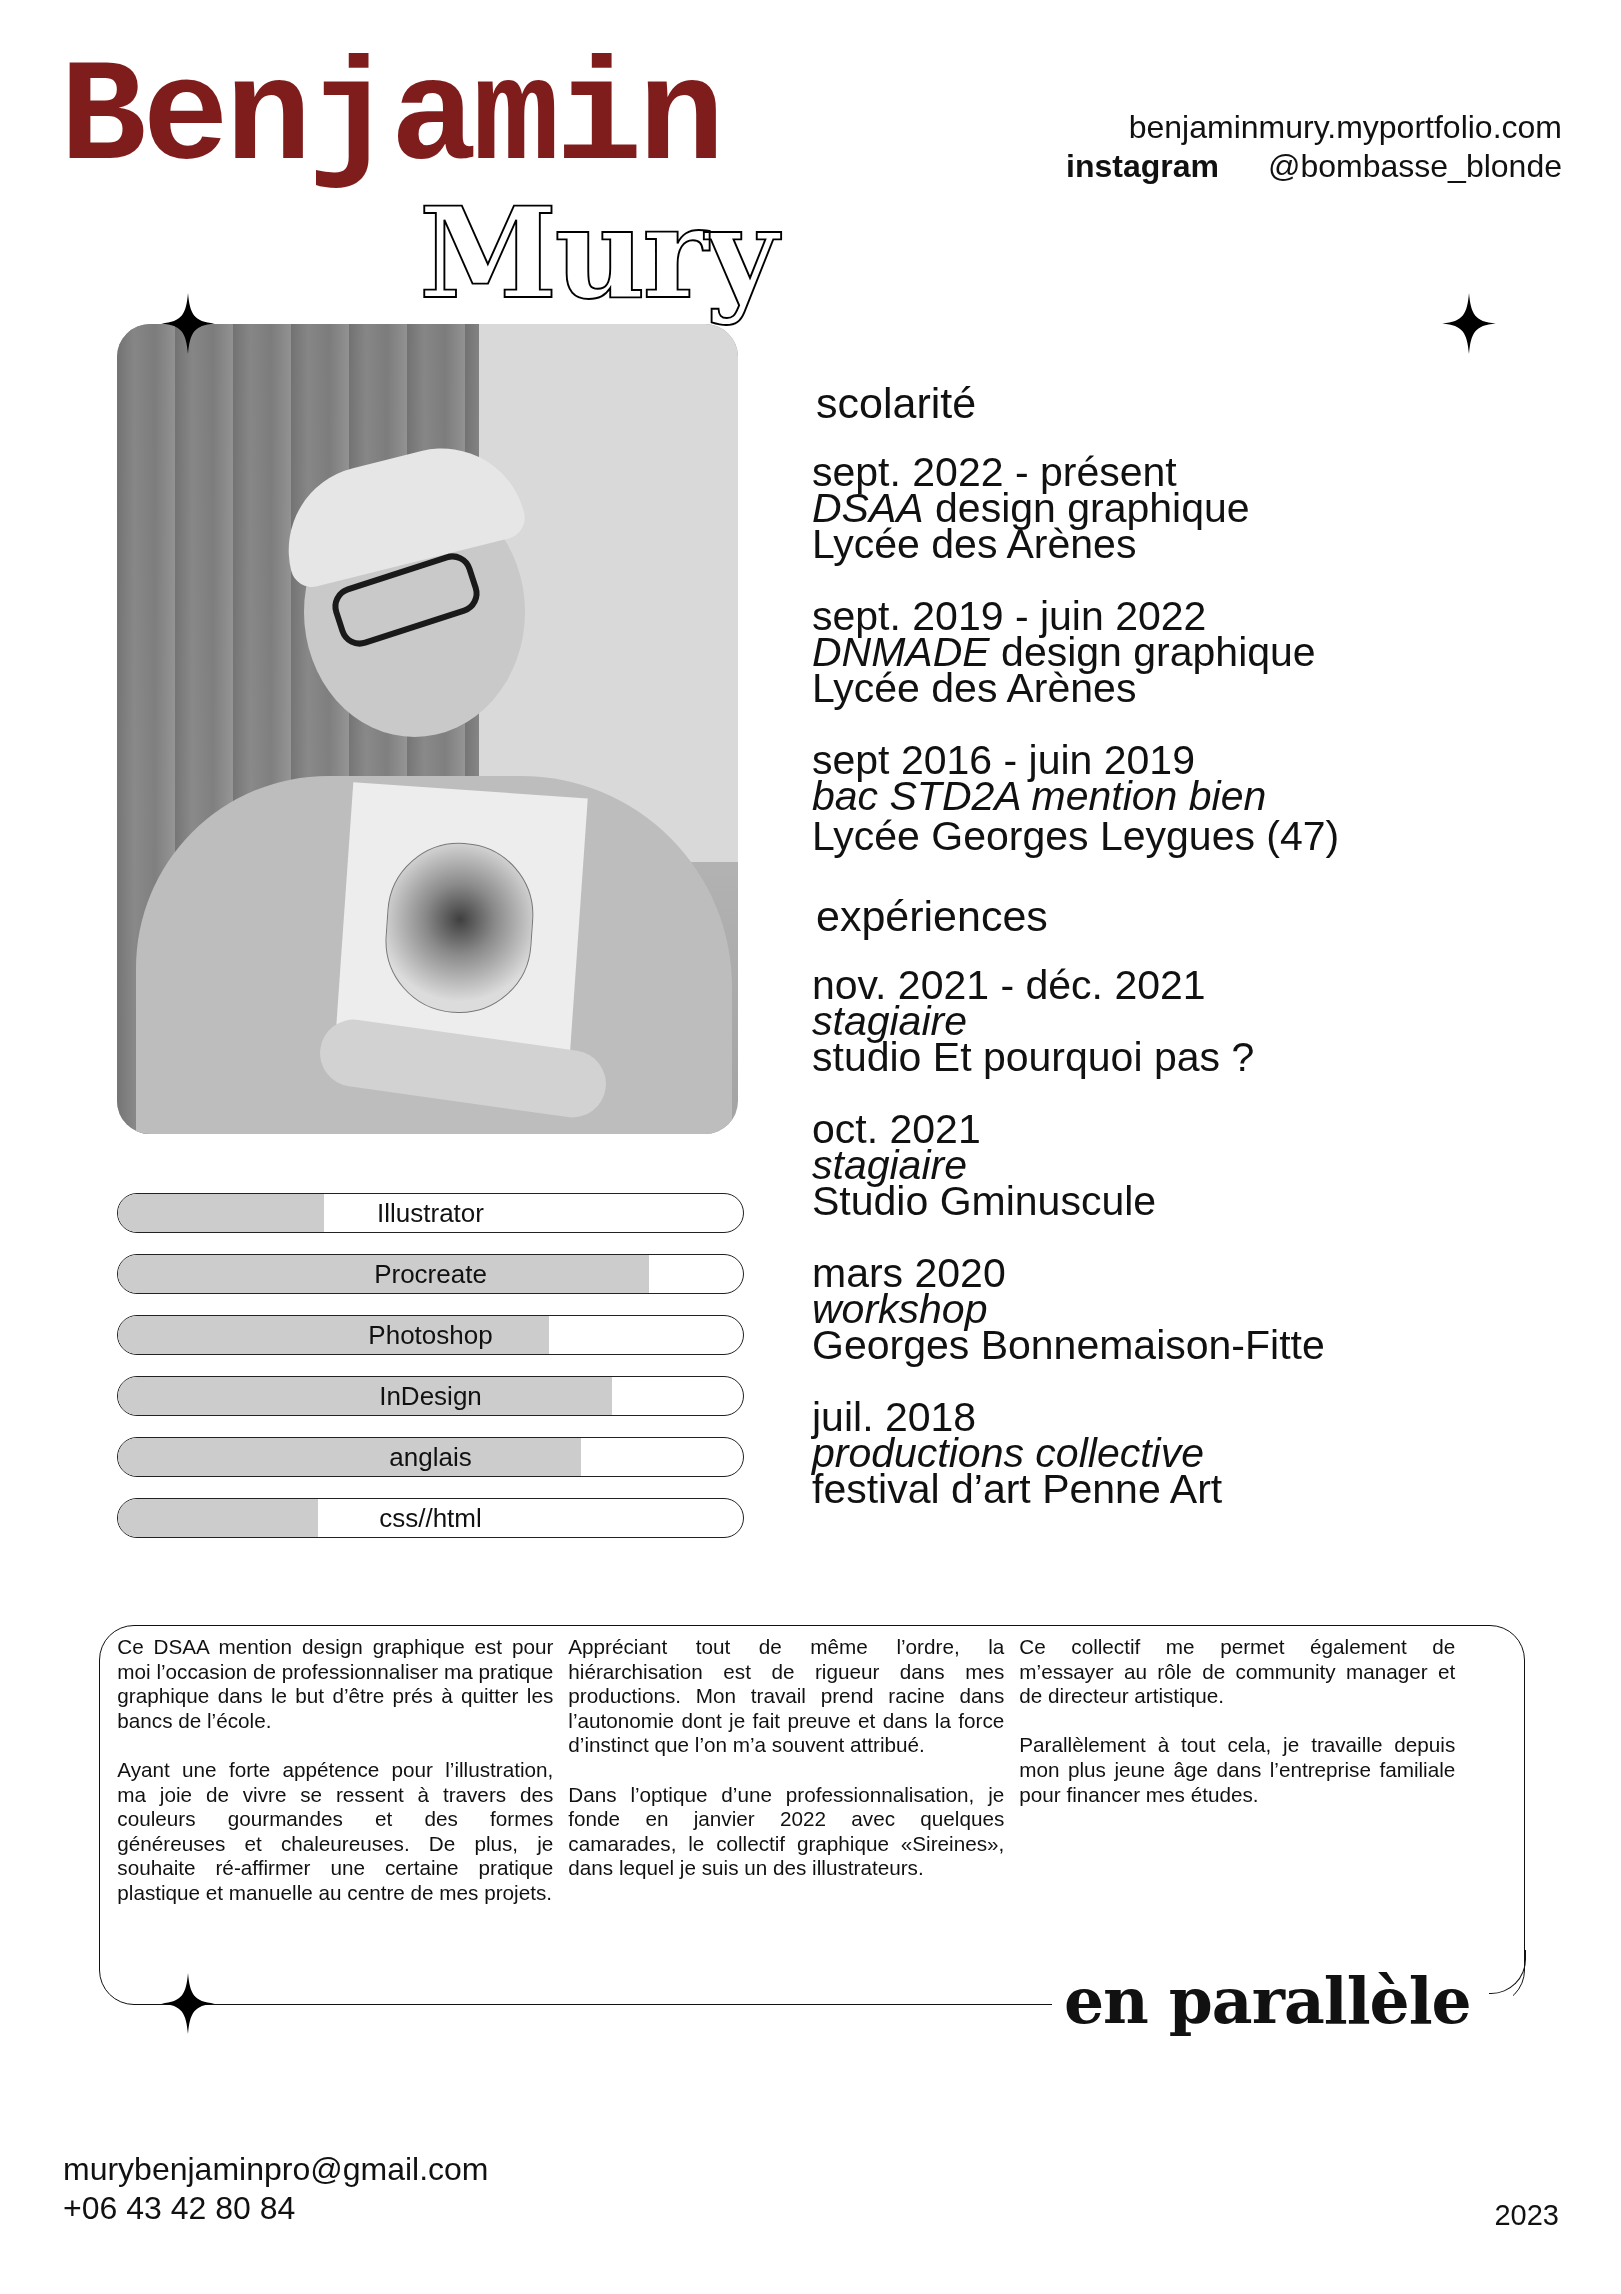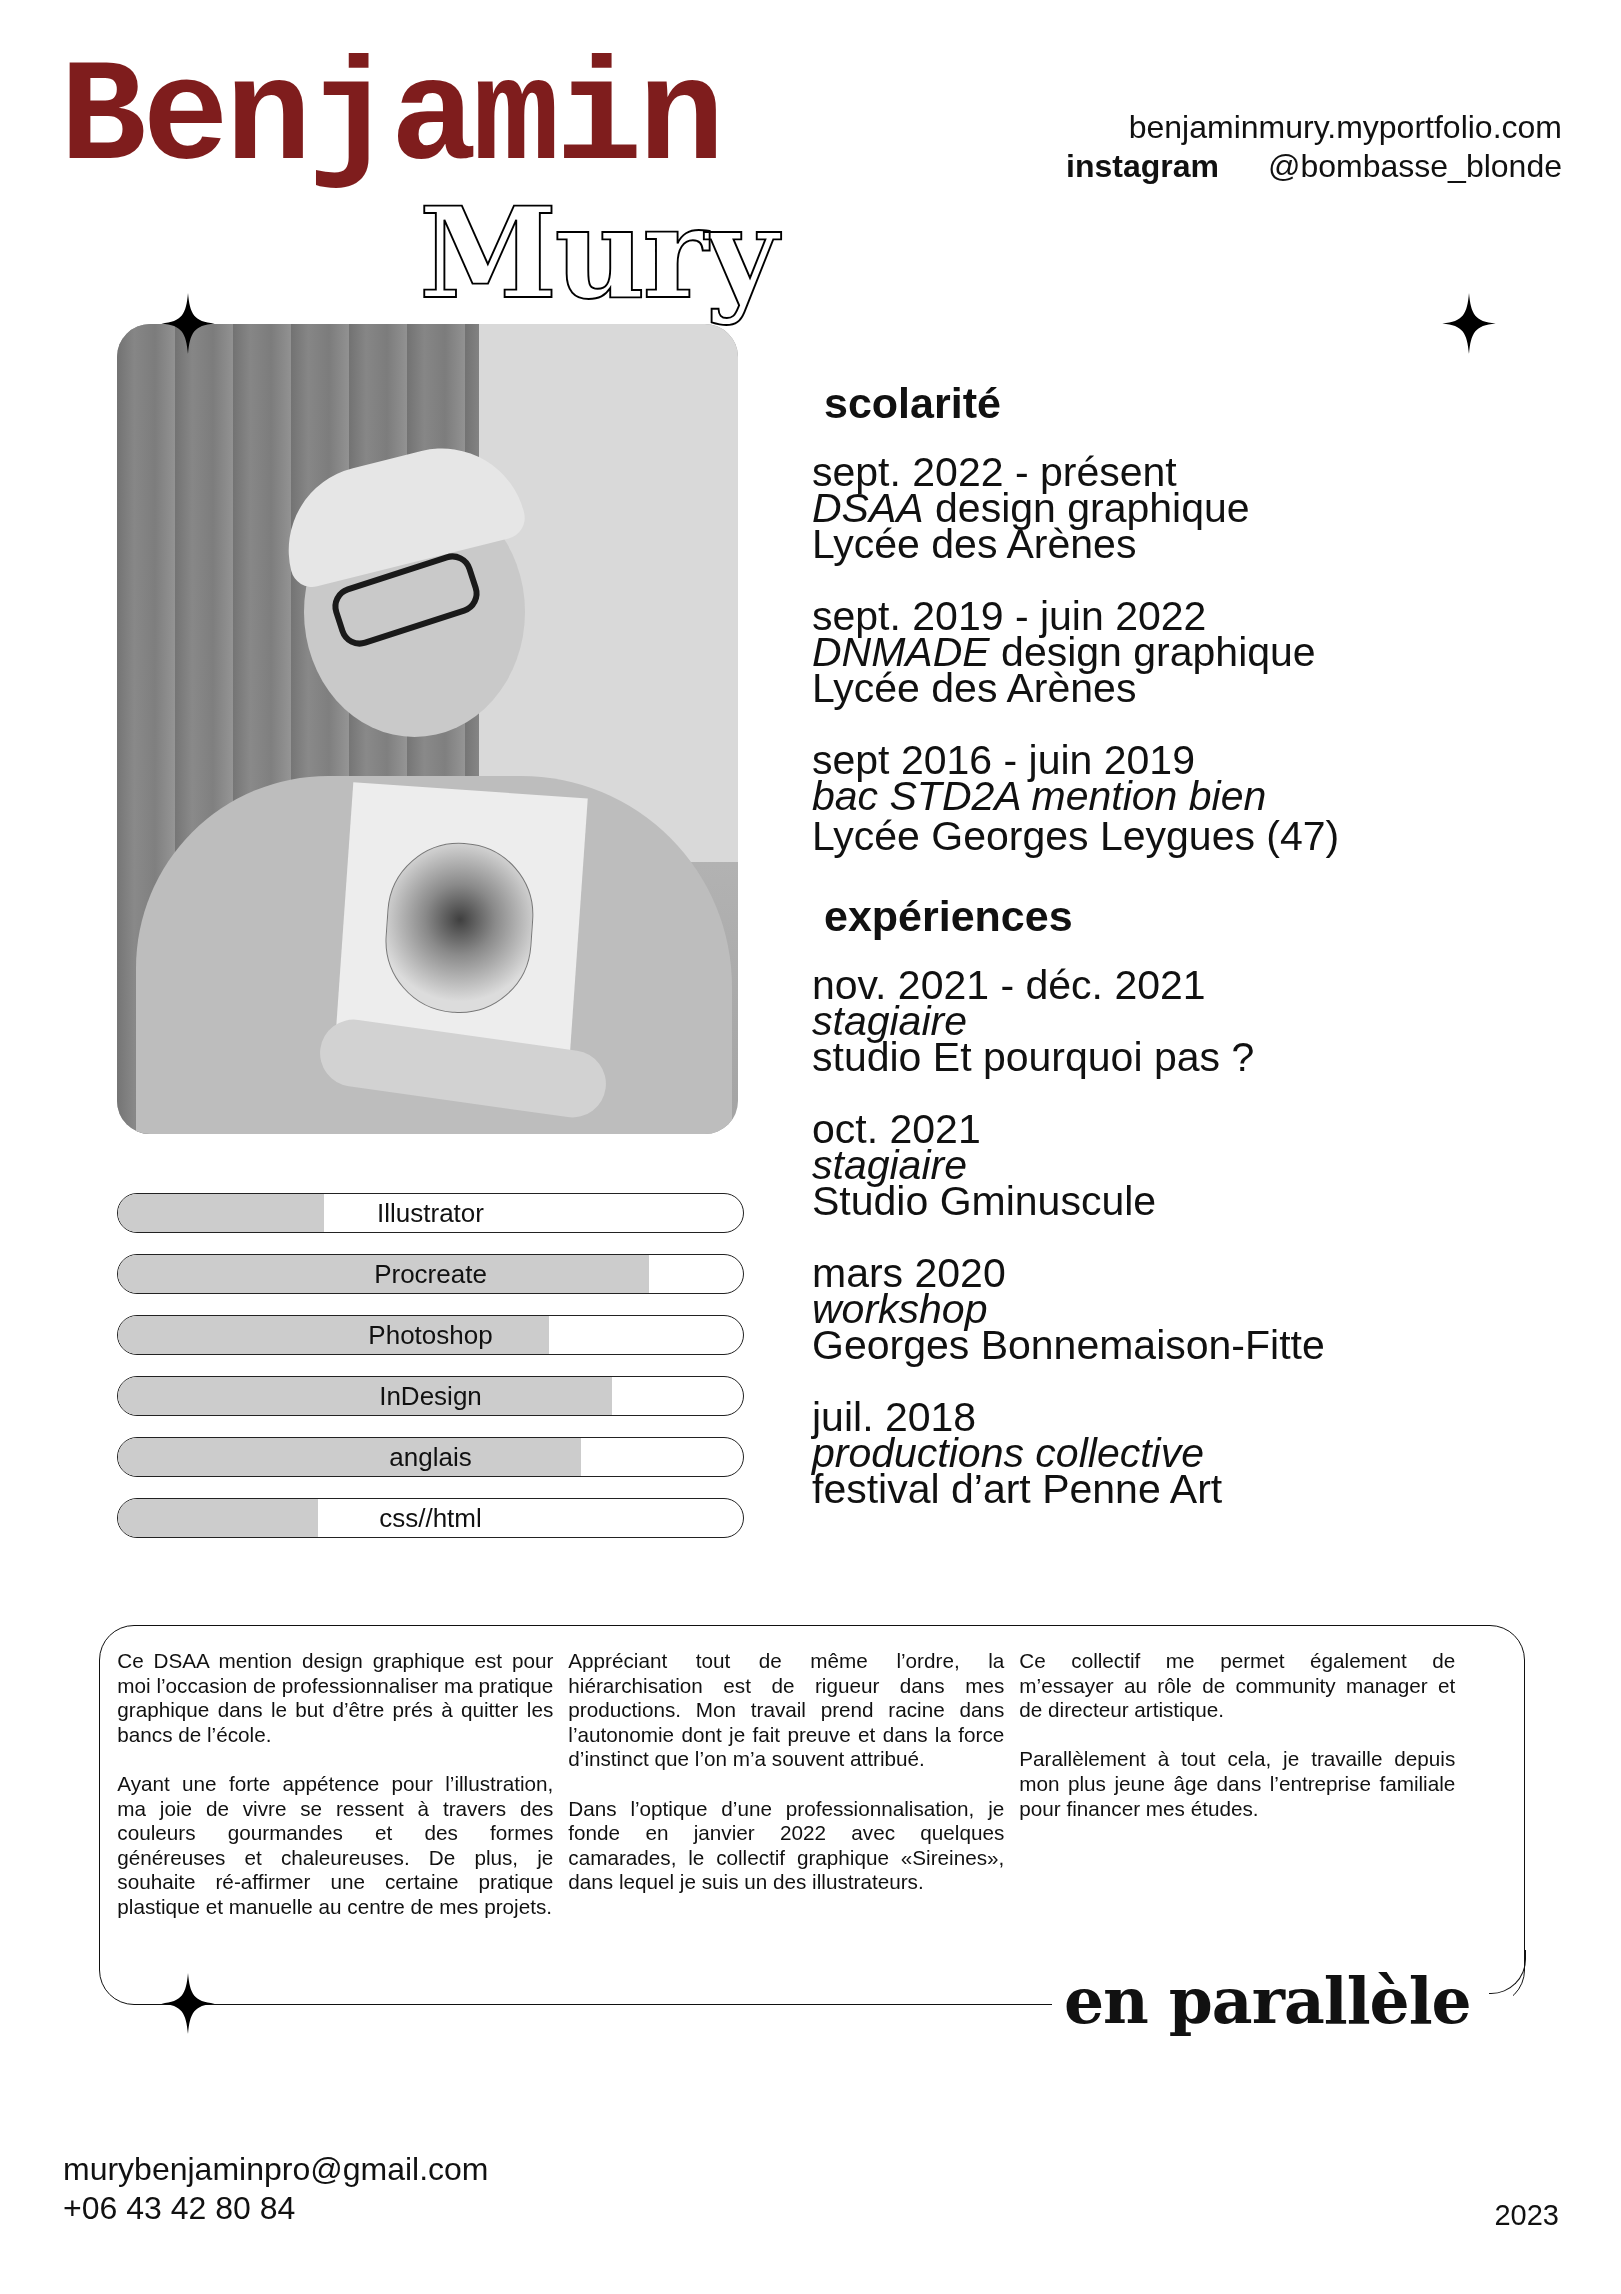--- a/index.html
+++ b/index.html
@@ -39,29 +39,29 @@
   .photo .hands { position: absolute; left: 202px; top: 711px; width: 288px; height: 67px; border-radius: 38px; background: #d2d2d2; transform: rotate(8deg); }
 
   
   .skills { left: 117px; top: 1193px; width: 627px; }
   .skill { position: relative; height: 38px; border: 1.9px solid #222; border-radius: 21px; overflow: hidden; margin-bottom: 21px; background: #fff; }
   .skill .fill { position: absolute; left: 0; top: 0; bottom: 0; background: #cccccc; }
   .skill .label { position: relative; z-index: 1; display: block; text-align: center; font-size: 26px; line-height: 38px; color: #111; }
 
   
   .right-col { left: 812px; top: 377px; width: 730px; }
-  .section-title { font-size: 43px; line-height: 52px; margin: 0 0 25px 12px; font-weight: bold; }
+  .section-title { font-size: 43px; line-height: 52px; margin: 0 0 25px 4px; font-weight: normal; }
   .entry { font-size: 41px; line-height: 36px; margin-bottom: 36px; }
   .entry .it { font-style: italic; }
   .entry .line { display: block; white-space: nowrap; }
   .section-exp { margin-top: 35px; }
 
   
   .box { left: 99px; top: 1625px; width: 1424px; height: 378px; border: 1.9px solid #111; border-radius: 35px; }
-  .box-cols { position: absolute; left: 17.3px; top: 23px; right: 29px; display: flex; gap: 15px; }
+  .box-cols { position: absolute; left: 17.3px; top: 9px; right: 29px; display: flex; gap: 15px; }
   .box-col { width: 436px; font-size: 20.7px; line-height: 24.6px; text-align: justify; }
   .box-col p { margin: 0 0 24.6px 0; }
   .box-cover { left: 1052px; top: 1979px; width: 461px; height: 58px; background: #fff; }
   .box-tail { left: 1489px; top: 1950px; width: 36px; height: 43px; border-right: 1.9px solid #111; border-bottom: 1.9px solid #111; border-bottom-right-radius: 35px; }
   .box-label { left: 1064px; top: 1958px; font-family: "DejaVu Serif", "Liberation Serif", serif; font-weight: bold; font-size: 63px; line-height: 86px; letter-spacing: -1px; white-space: nowrap; }
 
   
   .contact-bottom { left: 63px; top: 2150px; font-size: 32px; line-height: 39px; }
   .year { right: 63px; top: 2198px; font-size: 29px; line-height: 35px; margin-left: 46px; }
 </style>

